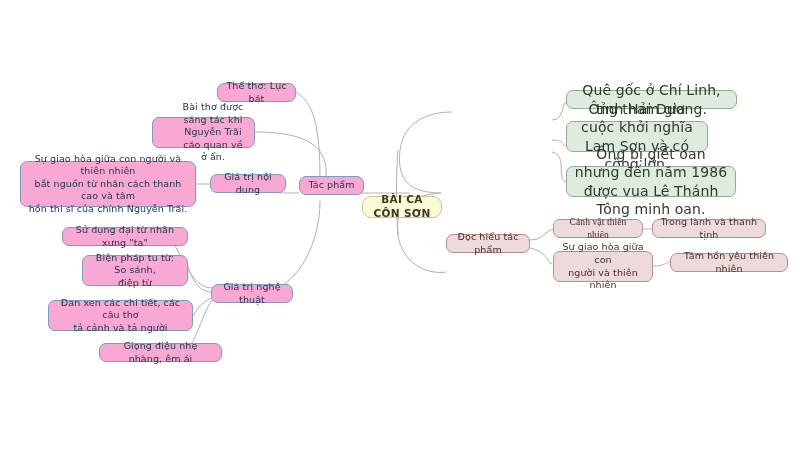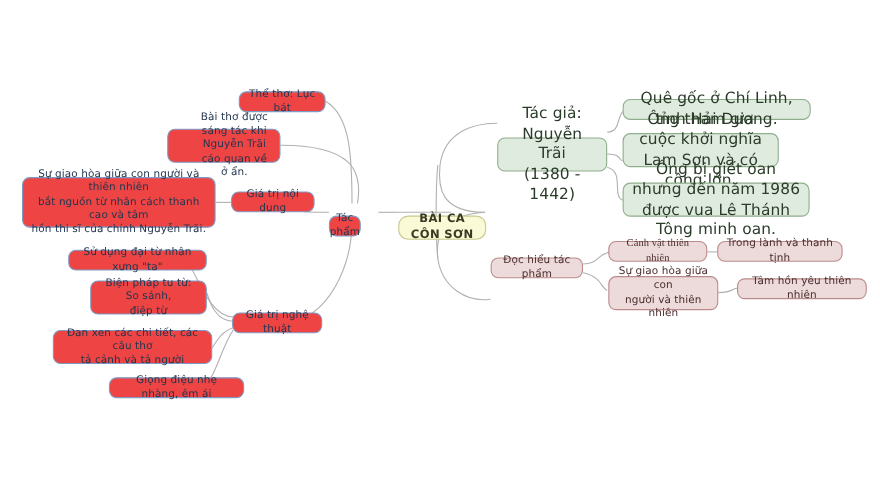--- a/index.html
+++ b/index.html
@@ -41,21 +41,21 @@
   .root {
     background: #fafad7;
     border-color: #c9c98f;
     color: #3a3a23;
     font-size: 10.5px;
     font-weight: bold;
     letter-spacing: 0.35px;
     border-radius: 9px;
   }
   .blue {
-    background: #ef4444;
+    background: #f9a8d4;
     border-color: #7f9bc4;
     color: #23364f;
     font-size: 9.5px;
   }
   .green {
     background: #e0ebdf;
     border-color: #8fae8c;
     color: #2b3c2a;
     font-size: 14px;
   }
@@ -105,21 +105,21 @@
       <path d="M530 248 C 548 252 546 262 552 264"></path>
 
       <path d="M643 229 C 650 229 650 229 652 229"></path>
 
       <path d="M653 266 C 666 266 666 262 670 262"></path>
     </g>
   </svg>
 
   <div class="node root" style="left:362px; top:196px; width:80px; height:22px;">BÀI CA CÔN SƠN</div>
 
-  <div class="node blue branch-main" style="left:299px; top:196px; width:29px; height:19px;">Tác phẩm</div>
+  <div class="node blue branch-main" style="left:299px; top:176px; width:65px; height:19px;">Tác phẩm</div>
 
   <div class="node blue" style="left:217px; top:83px; width:79px; height:19px;">Thể thơ: Lục bát</div>
 
   <div class="node blue" style="left:152px; top:117px; width:103px; height:31px;padding-left:26px;">Bài thơ được sáng tác khi
 Nguyễn Trãi cáo quan về ở ẩn.</div>
 
   <div class="node blue" style="left:210px; top:174px; width:76px; height:19px;">Giá trị nội dung</div>
 
   <div class="node blue" style="left:20px; top:161px; width:176px; height:46px;">Sự giao hòa giữa con người và thiên nhiên
 bắt nguồn từ nhân cách thanh cao và tâm
@@ -130,22 +130,20 @@
   <div class="node blue" style="left:62px; top:227px; width:126px; height:19px;">Sử dụng đại từ nhân xưng "ta"</div>
 
   <div class="node blue" style="left:82px; top:255px; width:106px; height:31px;">Biện pháp tu từ: So sánh,
 điệp từ</div>
 
   <div class="node blue" style="left:48px; top:300px; width:145px; height:31px;">Đan xen các chi tiết, các câu thơ
 tả cảnh và tả người</div>
 
   <div class="node blue" style="left:70px; top:343px; width:123px; height:19px;margin-left:29px;">Giọng điệu nhẹ nhàng, êm ái</div>
 
-  <div class="node green" style="left:452px; top:125px; width:100px; height:31px;">Tác giả: Nguyễn Trãi
-(1380 - 1442)</div>
 
   <div class="node green" style="left:566px; top:90px; width:171px; height:19px;">Quê gốc ở Chí Linh, tỉnh Hải Dương.</div>
 
   <div class="node green" style="left:566px; top:121px; width:142px; height:31px;">Ông tham gia cuộc khởi nghĩa
 Lam Sơn và có công lớn.</div>
 
   <div class="node green" style="left:566px; top:166px; width:170px; height:31px;">Ông bị giết oan nhưng đến năm 1986
 được vua Lê Thánh Tông minh oan.</div>
 
   <div class="node pink" style="left:446px; top:234px; width:84px; height:19px;">Đọc hiểu tác phẩm</div>

